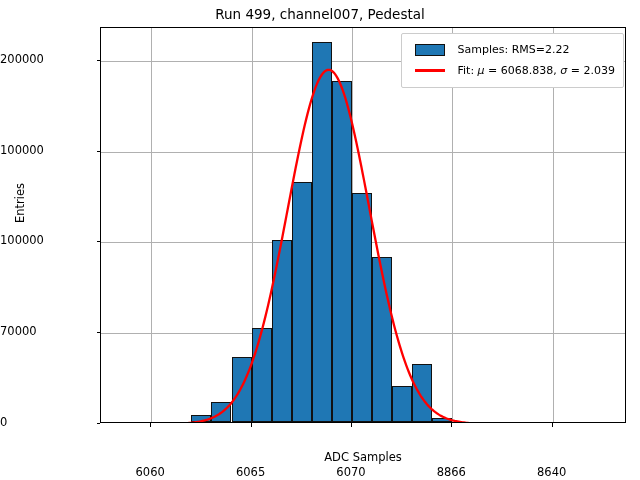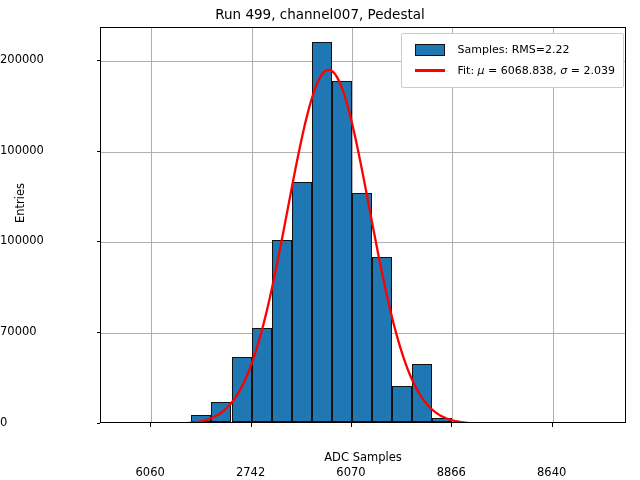--- a/index.html
+++ b/index.html
@@ -138,21 +138,21 @@
 
     <svg id="fitsvg" viewBox="0 0 526 396" preserveAspectRatio="none">
       <polyline id="fitpath" fill="none" stroke="#ff0000" stroke-width="2.3" stroke-linejoin="round" stroke-linecap="round" points="0.00,396.00 1.31,396.00 2.63,396.00 3.95,396.00 5.26,396.00 6.58,396.00 7.89,396.00 9.20,396.00 10.52,396.00 11.84,396.00 13.15,396.00 14.47,396.00 15.78,396.00 17.09,396.00 18.41,396.00 19.73,396.00 21.04,396.00 22.36,396.00 23.67,396.00 24.98,396.00 26.30,396.00 27.62,396.00 28.93,396.00 30.25,396.00 31.56,396.00 32.87,396.00 34.19,395.99 35.51,395.99 36.82,395.99 38.13,395.99 39.45,395.99 40.76,395.99 42.08,395.99 43.40,395.99 44.71,395.98 46.02,395.98 47.34,395.98 48.65,395.97 49.97,395.97 51.29,395.97 52.60,395.96 53.91,395.96 55.23,395.95 56.54,395.94 57.86,395.93 59.18,395.93 60.49,395.91 61.80,395.90 63.12,395.89 64.43,395.87 65.75,395.86 67.07,395.84 68.38,395.82 69.69,395.79 71.01,395.77 72.32,395.73 73.64,395.70 74.96,395.66 76.27,395.62 77.58,395.57 78.90,395.52 80.22,395.46 81.53,395.39 82.85,395.32 84.16,395.24 85.47,395.15 86.79,395.05 88.11,394.94 89.42,394.81 90.74,394.68 92.05,394.53 93.36,394.37 94.68,394.18 96.00,393.99 97.31,393.77 98.63,393.53 99.94,393.27 101.25,392.98 102.57,392.67 103.89,392.33 105.20,391.95 106.52,391.55 107.83,391.11 109.14,390.63 110.46,390.11 111.78,389.54 113.09,388.93 114.40,388.27 115.72,387.56 117.03,386.79 118.35,385.96 119.67,385.06 120.98,384.10 122.29,383.07 123.61,381.96 124.92,380.78 126.24,379.51 127.56,378.15 128.87,376.70 130.18,375.16 131.50,373.51 132.81,371.77 134.13,369.91 135.45,367.93 136.76,365.85 138.07,363.63 139.39,361.29 140.70,358.83 142.02,356.22 143.34,353.48 144.65,350.60 145.96,347.57 147.28,344.39 148.59,341.06 149.91,337.57 151.23,333.93 152.54,330.13 153.85,326.17 155.17,322.04 156.49,317.76 157.80,313.31 159.12,308.69 160.43,303.92 161.74,298.98 163.06,293.89 164.38,288.64 165.69,283.23 167.01,277.68 168.32,271.98 169.63,266.13 170.95,260.16 172.27,254.05 173.58,247.83 174.90,241.49 176.21,235.04 177.52,228.50 178.84,221.88 180.16,215.17 181.47,208.41 182.79,201.59 184.10,194.73 185.41,187.84 186.73,180.94 188.05,174.04 189.36,167.16 190.67,160.31 191.99,153.50 193.30,146.75 194.62,140.08 195.94,133.50 197.25,127.03 198.56,120.68 199.88,114.47 201.19,108.43 202.51,102.55 203.83,96.86 205.14,91.38 206.45,86.12 207.77,81.09 209.08,76.31 210.40,71.79 211.72,67.55 213.03,63.59 214.34,59.94 215.66,56.59 216.97,53.57 218.29,50.87 219.61,48.51 220.92,46.50 222.23,44.84 223.55,43.53 224.86,42.58 226.18,42.00 227.50,41.78 228.81,41.93 230.12,42.44 231.44,43.31 232.76,44.55 234.07,46.14 235.39,48.09 236.70,50.38 238.01,53.01 239.33,55.97 240.65,59.25 241.96,62.84 243.28,66.74 244.59,70.93 245.90,75.39 247.22,80.12 248.54,85.10 249.85,90.32 251.17,95.76 252.48,101.41 253.79,107.25 255.11,113.26 256.43,119.44 257.74,125.76 259.06,132.20 260.37,138.76 261.68,145.42 263.00,152.15 264.32,158.95 265.63,165.80 266.94,172.68 268.26,179.57 269.57,186.47 270.89,193.36 272.21,200.23 273.52,207.06 274.83,213.84 276.15,220.55 277.46,227.19 278.78,233.75 280.10,240.22 281.41,246.58 282.72,252.83 284.04,258.96 285.35,264.96 286.67,270.83 287.99,276.56 289.30,282.14 290.61,287.58 291.93,292.86 293.24,297.98 294.56,302.95 295.88,307.76 297.19,312.40 298.50,316.89 299.82,321.20 301.14,325.36 302.45,329.35 303.77,333.19 305.08,336.86 306.39,340.38 307.71,343.74 309.03,346.95 310.34,350.01 311.66,352.92 312.97,355.69 314.28,358.32 315.60,360.82 316.92,363.18 318.23,365.42 319.55,367.53 320.86,369.52 322.17,371.41 323.49,373.18 324.81,374.84 326.12,376.40 327.44,377.87 328.75,379.25 330.06,380.53 331.38,381.73 332.70,382.86 334.01,383.90 335.33,384.88 336.64,385.78 337.95,386.63 339.27,387.41 340.59,388.13 341.90,388.80 343.21,389.42 344.53,390.00 345.84,390.53 347.16,391.01 348.48,391.46 349.79,391.88 351.10,392.25 352.42,392.60 353.73,392.92 355.05,393.21 356.37,393.48 357.68,393.72 358.99,393.94 360.31,394.15 361.62,394.33 362.94,394.50 364.26,394.65 365.57,394.79 366.88,394.91 368.20,395.03 369.51,395.13 370.83,395.22 372.15,395.30 373.46,395.38 374.77,395.45 376.09,395.51 377.41,395.56 378.72,395.61 380.04,395.65 381.35,395.69 382.66,395.73 383.98,395.76 385.30,395.79 386.61,395.81 387.93,395.83 389.24,395.85 390.55,395.87 391.87,395.89 393.19,395.90 394.50,395.91 395.82,395.92 397.13,395.93 398.44,395.94 399.76,395.95 401.08,395.96 402.39,395.96 403.71,395.97 405.02,395.97 406.33,395.97 407.65,395.98 408.97,395.98 410.28,395.98 411.60,395.99 412.91,395.99 414.22,395.99 415.54,395.99 416.86,395.99 418.17,395.99 419.48,395.99 420.80,395.99 422.11,396.00 423.43,396.00 424.75,396.00 426.06,396.00 427.37,396.00 428.69,396.00 430.00,396.00 431.32,396.00 432.64,396.00 433.95,396.00 435.26,396.00 436.58,396.00 437.89,396.00 439.21,396.00 440.53,396.00 441.84,396.00 443.15,396.00 444.47,396.00 445.78,396.00 447.10,396.00 448.42,396.00 449.73,396.00 451.04,396.00 452.36,396.00 453.68,396.00 454.99,396.00 456.31,396.00 457.62,396.00 458.93,396.00 460.25,396.00 461.57,396.00 462.88,396.00 464.20,396.00 465.51,396.00 466.82,396.00 468.14,396.00 469.46,396.00 470.77,396.00 472.09,396.00 473.40,396.00 474.71,396.00 476.03,396.00 477.35,396.00 478.66,396.00 479.98,396.00 481.29,396.00 482.60,396.00 483.92,396.00 485.24,396.00 486.55,396.00 487.86,396.00 489.18,396.00 490.49,396.00 491.81,396.00 493.13,396.00 494.44,396.00 495.75,396.00 497.07,396.00 498.38,396.00 499.70,396.00 501.02,396.00 502.33,396.00 503.64,396.00 504.96,396.00 506.27,396.00 507.59,396.00 508.91,396.00 510.22,396.00 511.53,396.00 512.85,396.00 514.16,396.00 515.48,396.00 516.80,396.00 518.11,396.00 519.42,396.00 520.74,396.00 522.05,396.00 523.37,396.00 524.69,396.00 526.00,396.00"></polyline>
     </svg>
   </div>
 
   <div id="ticklayer">
       <div class="tick-x" style="left: 150.2px;"></div>
       <div class="xtl" style="left: 115.2px;">6060</div>
       <div class="tick-x" style="left: 250.6px;"></div>
-      <div class="xtl" style="left: 215.6px;">2742</div>
+      <div class="xtl" style="left: 215.6px;">6065</div>
       <div class="tick-x" style="left: 351px;"></div>
       <div class="xtl" style="left: 316px;">6070</div>
       <div class="tick-x" style="left: 451.3px;"></div>
       <div class="xtl" style="left: 416.3px;">8866</div>
       <div class="tick-x" style="left: 551.7px;"></div>
       <div class="xtl" style="left: 516.7px;">8640</div>
       <div class="tick-y" style="top: 423px;"></div>
       <div class="ytl" style="top: 415px;">0</div>
       <div class="tick-y" style="top: 332.2px;"></div>
       <div class="ytl" style="top: 324.2px;">70000</div>

